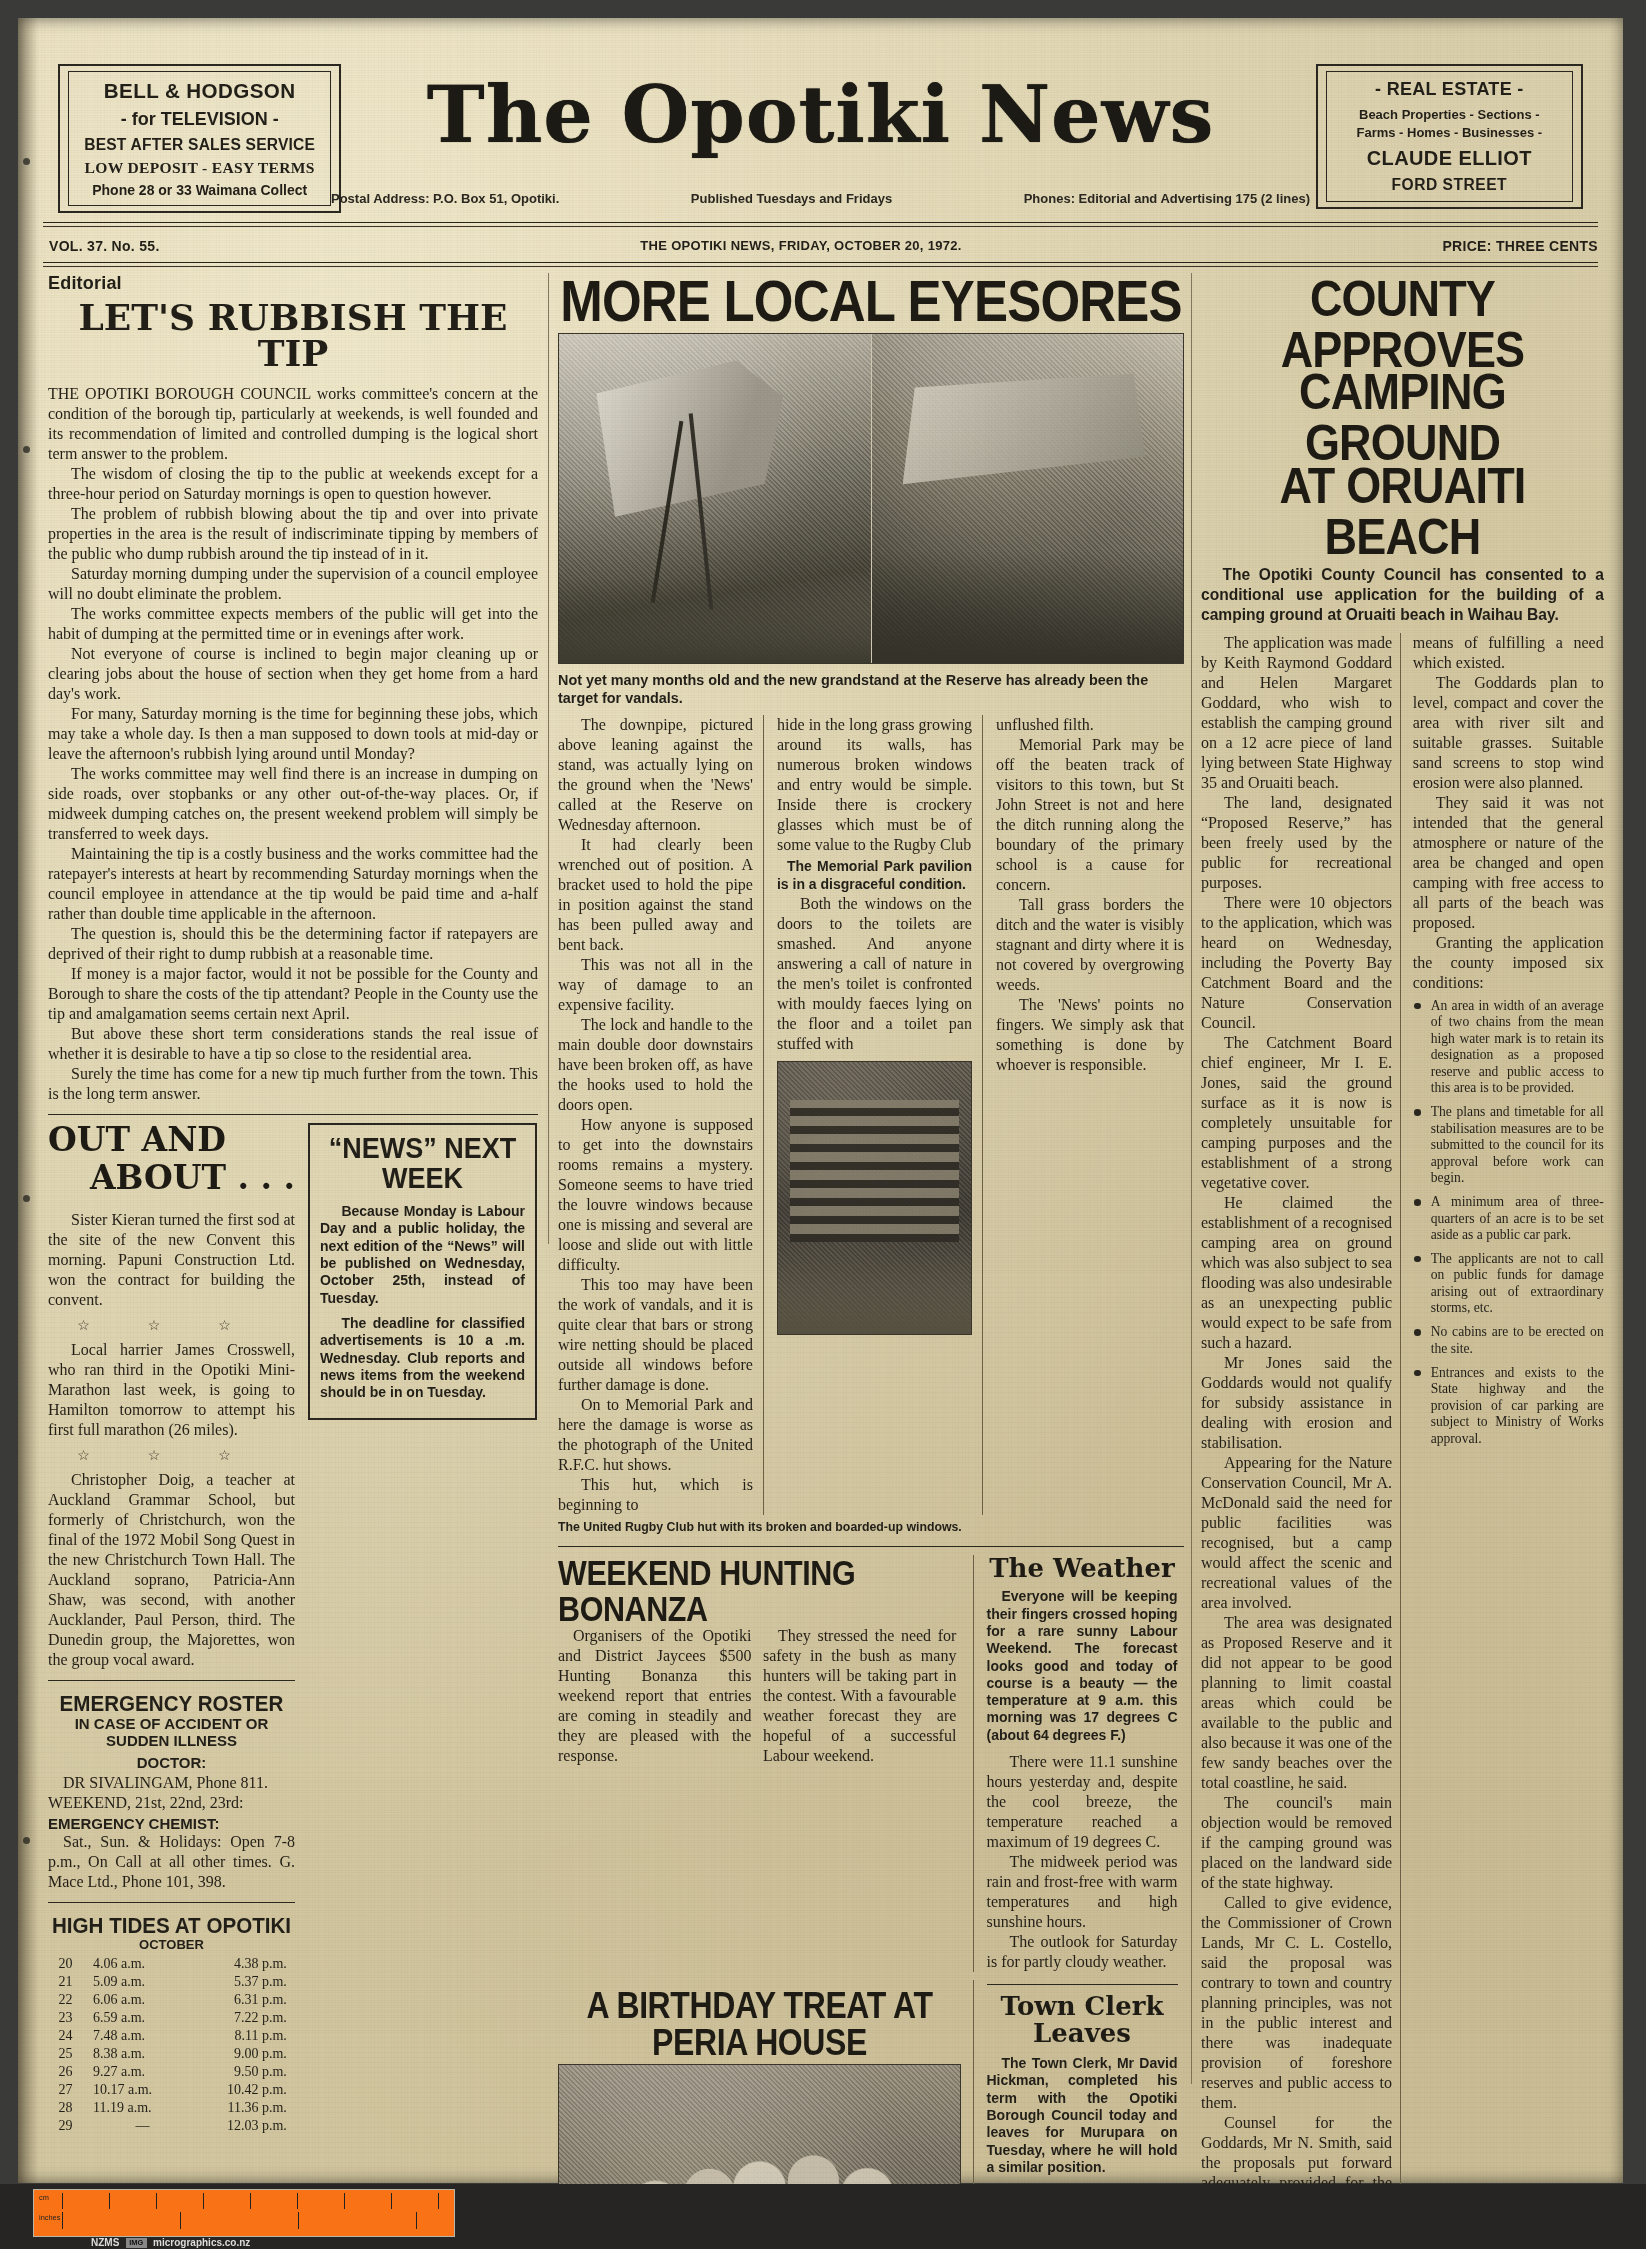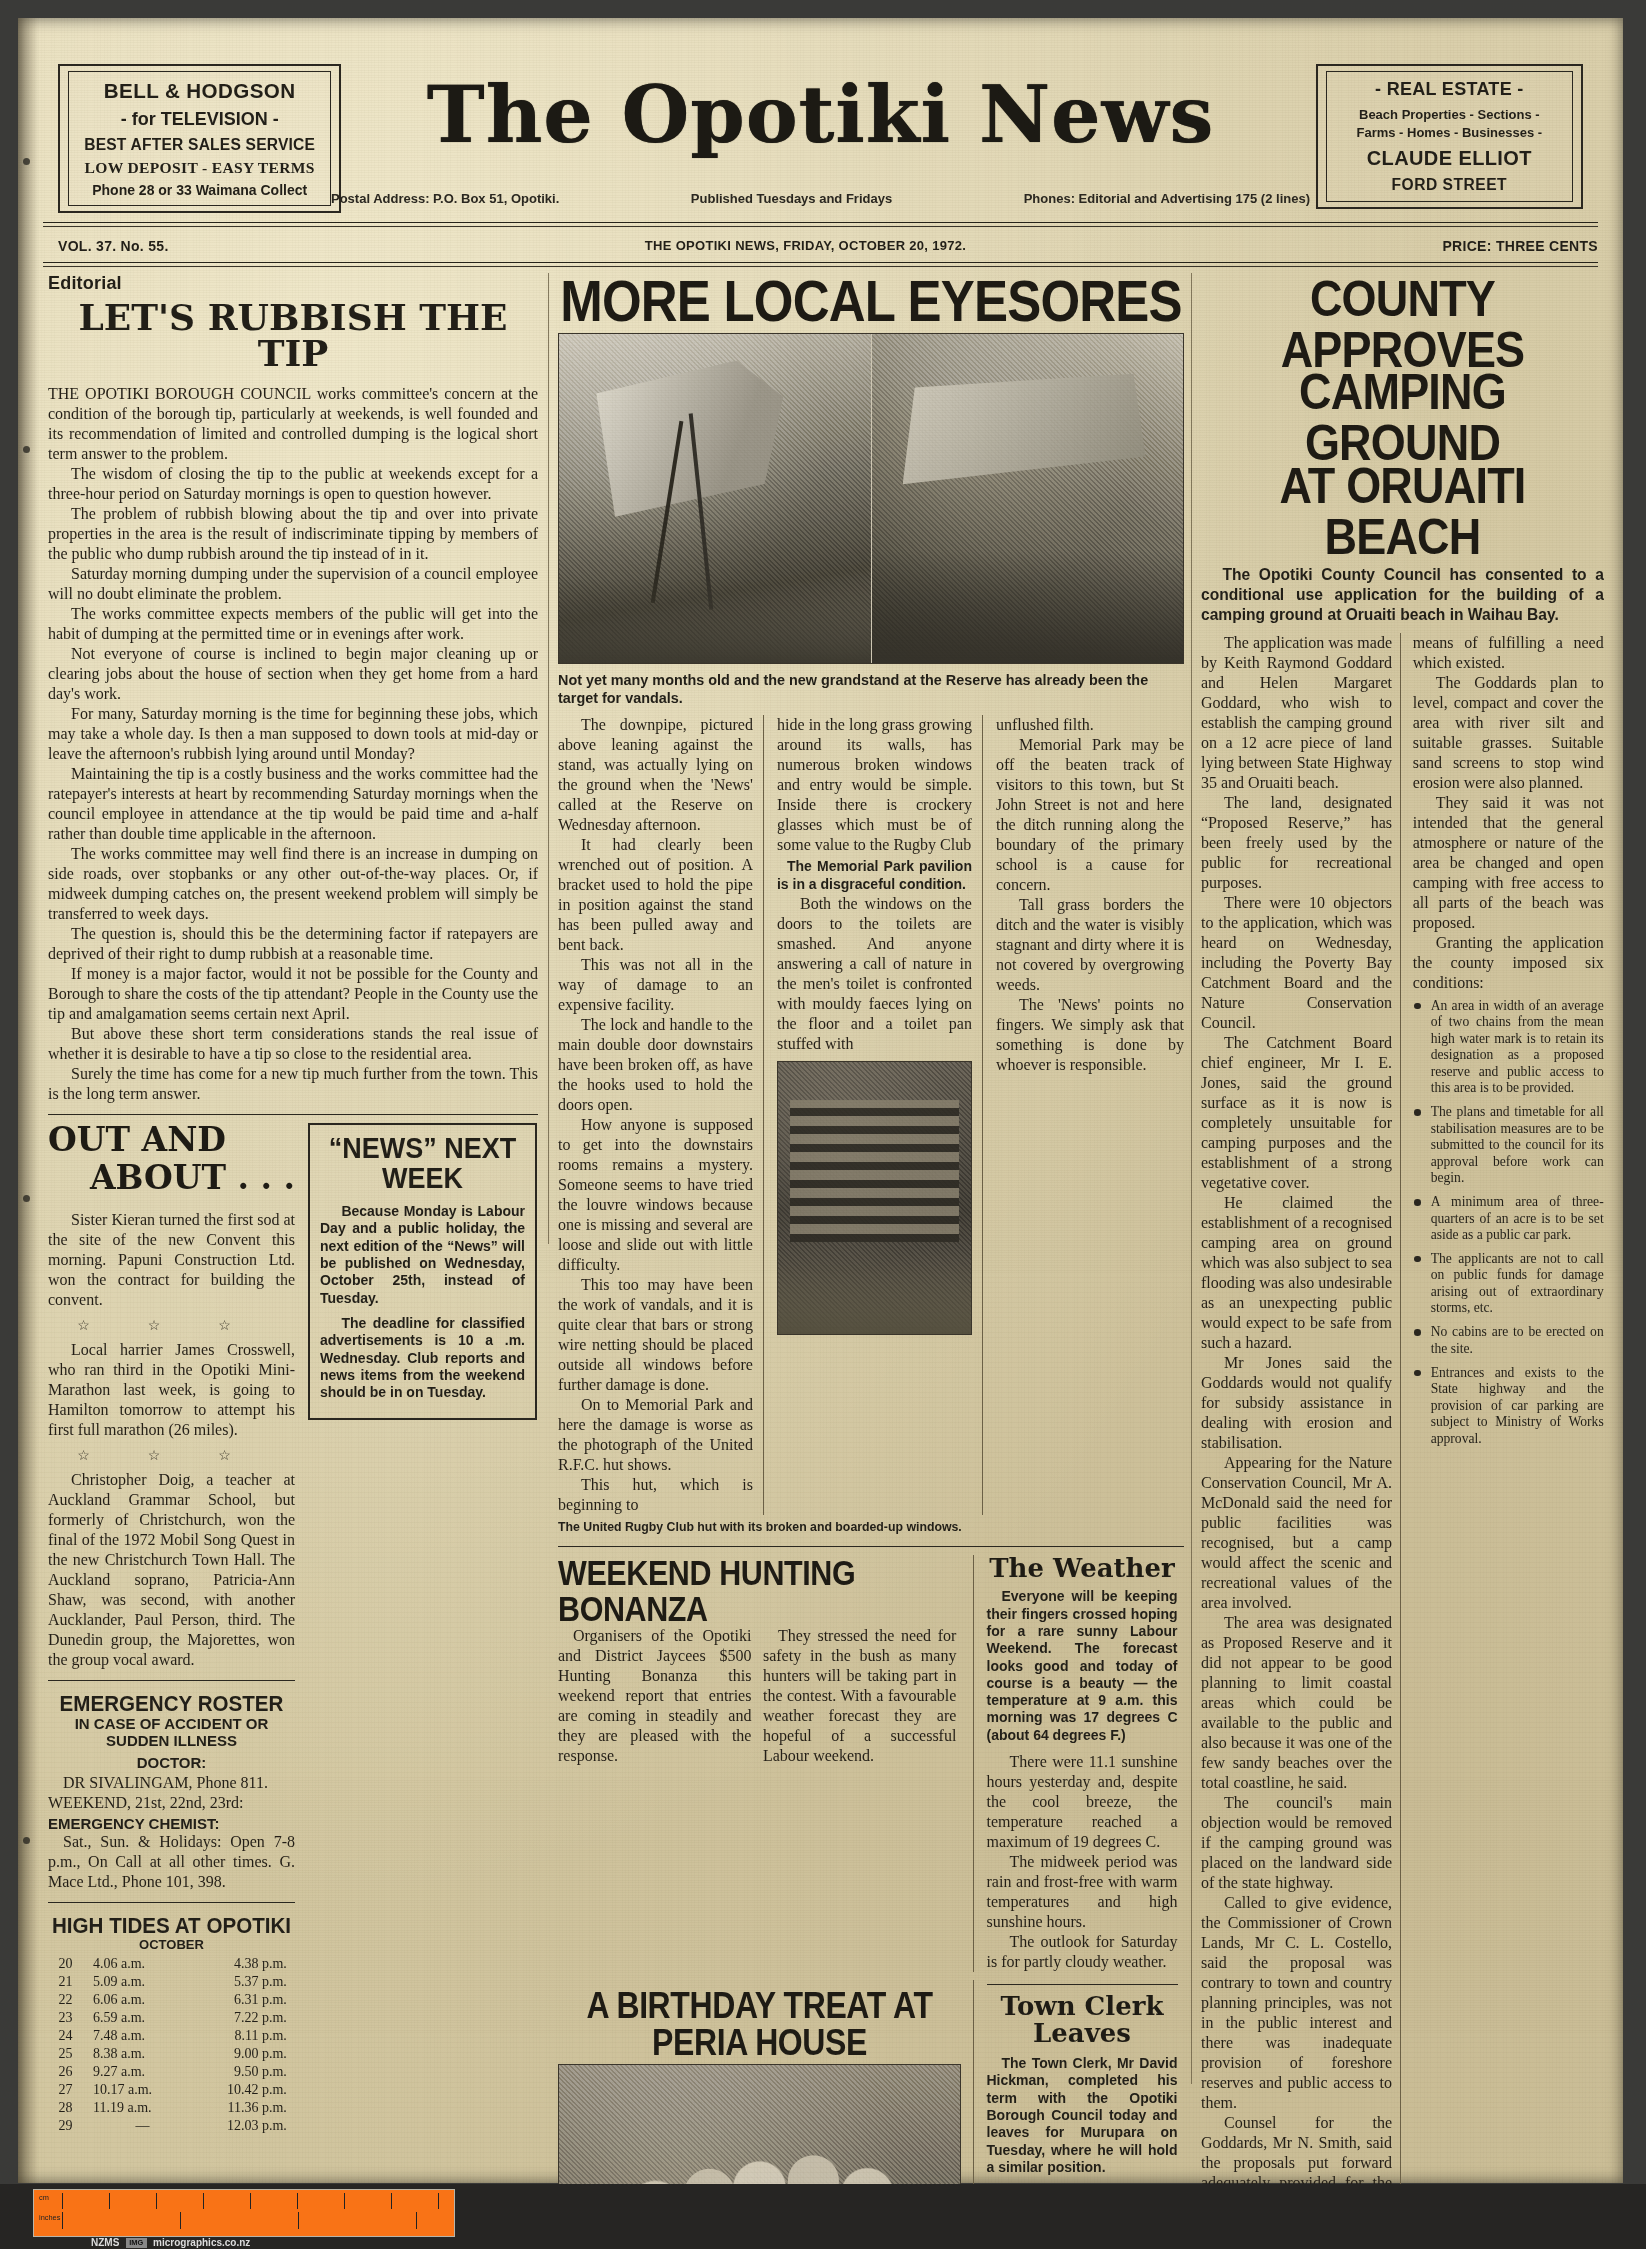--- a/index.html
+++ b/index.html
@@ -51,21 +51,21 @@
   .title{position:absolute;left:288px;right:288px;top:33px;text-align:center;
     font-family:"DejaVu Serif",serif;font-weight:bold;font-size:78px;line-height:1;
     letter-spacing:0.8px;color:#1c1a14;
     text-shadow:0 0 0.8px rgba(30,25,15,.8);}
   .mast-sub{position:absolute;left:288px;right:288px;top:148px;display:flex;justify-content:space-between;
     font-family:"Liberation Sans",sans-serif;font-weight:bold;font-size:13px;color:#2a2720;}
 
   .rule{position:absolute;left:25px;right:25px;border-top:1.6px solid #262319;}
   .rule.thin{border-top:0.8px solid #3a352a;}
 
-  .volbar{position:absolute;left:40px;right:25px;top:210px;height:35px;
+  .volbar{position:absolute;left:31px;right:25px;top:210px;height:35px;
     display:flex;align-items:center;justify-content:space-between;
     font-family:"Liberation Sans",sans-serif;font-weight:bold;font-size:14px;letter-spacing:0.3px;}
   .volbar .center{font-size:13px;}
 
   
   .body{position:absolute;left:30px;top:255px;width:1556px;height:1836px;}
   .colsep{position:absolute;top:0;width:0.8px;background:#6b6046;opacity:.8;}
 
   .colA{position:absolute;left:0;top:0;width:490px;}
   .colB{position:absolute;left:510px;top:0;width:626px;}
@@ -196,22 +196,22 @@
         <h2 class="kicker">Editorial</h2>
         <h1 class="ed-head">LET'S RUBBISH THE TIP</h1>
 
         <p class="body-text first">THE OPOTIKI BOROUGH COUNCIL works committee's concern at the condition of the borough tip, particularly at weekends, is well founded and its recommendation of limited and controlled dumping is the logical short term answer to the problem.</p>
         <p class="body-text">The wisdom of closing the tip to the public at weekends except for a three-hour period on Saturday mornings is open to question however.</p>
         <p class="body-text">The problem of rubbish blowing about the tip and over into private properties in the area is the result of indiscriminate tipping by members of the public who dump rubbish around the tip instead of in it.</p>
         <p class="body-text">Saturday morning dumping under the supervision of a council employee will no doubt eliminate the problem.</p>
         <p class="body-text">The works committee expects members of the public will get into the habit of dumping at the permitted time or in evenings after work.</p>
         <p class="body-text">Not everyone of course is inclined to begin major cleaning up or clearing jobs about the house of section when they get home from a hard day's work.</p>
         <p class="body-text">For many, Saturday morning is the time for beginning these jobs, which may take a whole day. Is then a man supposed to down tools at mid-day or leave the afternoon's rubbish lying around until Monday?</p>
+        <p class="body-text">The works committee may well find there is an increase in dumping on side roads, over stopbanks or any other out-of-the-way places. Or, if midweek dumping catches on, the present weekend problem will simply be transferred to week days.</p>
         <p class="body-text">Maintaining the tip is a costly business and the works committee had the ratepayer's interests at heart by recommending Saturday mornings when the council employee in attendance at the tip would be paid time and a-half rather than double time applicable in the afternoon.</p>
-        <p class="body-text">The works committee may well find there is an increase in dumping on side roads, over stopbanks or any other out-of-the-way places. Or, if midweek dumping catches on, the present weekend problem will simply be transferred to week days.</p>
         <p class="body-text">The question is, should this be the determining factor if ratepayers are deprived of their right to dump rubbish at a reasonable time.</p>
         <p class="body-text">If money is a major factor, would it not be possible for the County and Borough to share the costs of the tip attendant? People in the County use the tip and amalgamation seems certain next April.</p>
         <p class="body-text">But above these short term considerations stands the real issue of whether it is desirable to have a tip so close to the residential area.</p>
         <p class="body-text">Surely the time has come for a new tip much further from the town. This is the long term answer.</p>
 
         <div class="hr-b"></div>
 
         <div style="display:flex;gap:13px;">
           <div style="width:247px;">
             <h1 class="big2" style="text-align:left;font-family:'DejaVu Serif',serif;font-size:33px;letter-spacing:0;transform:none;margin-bottom:3.3px;">OUT AND</h1>

